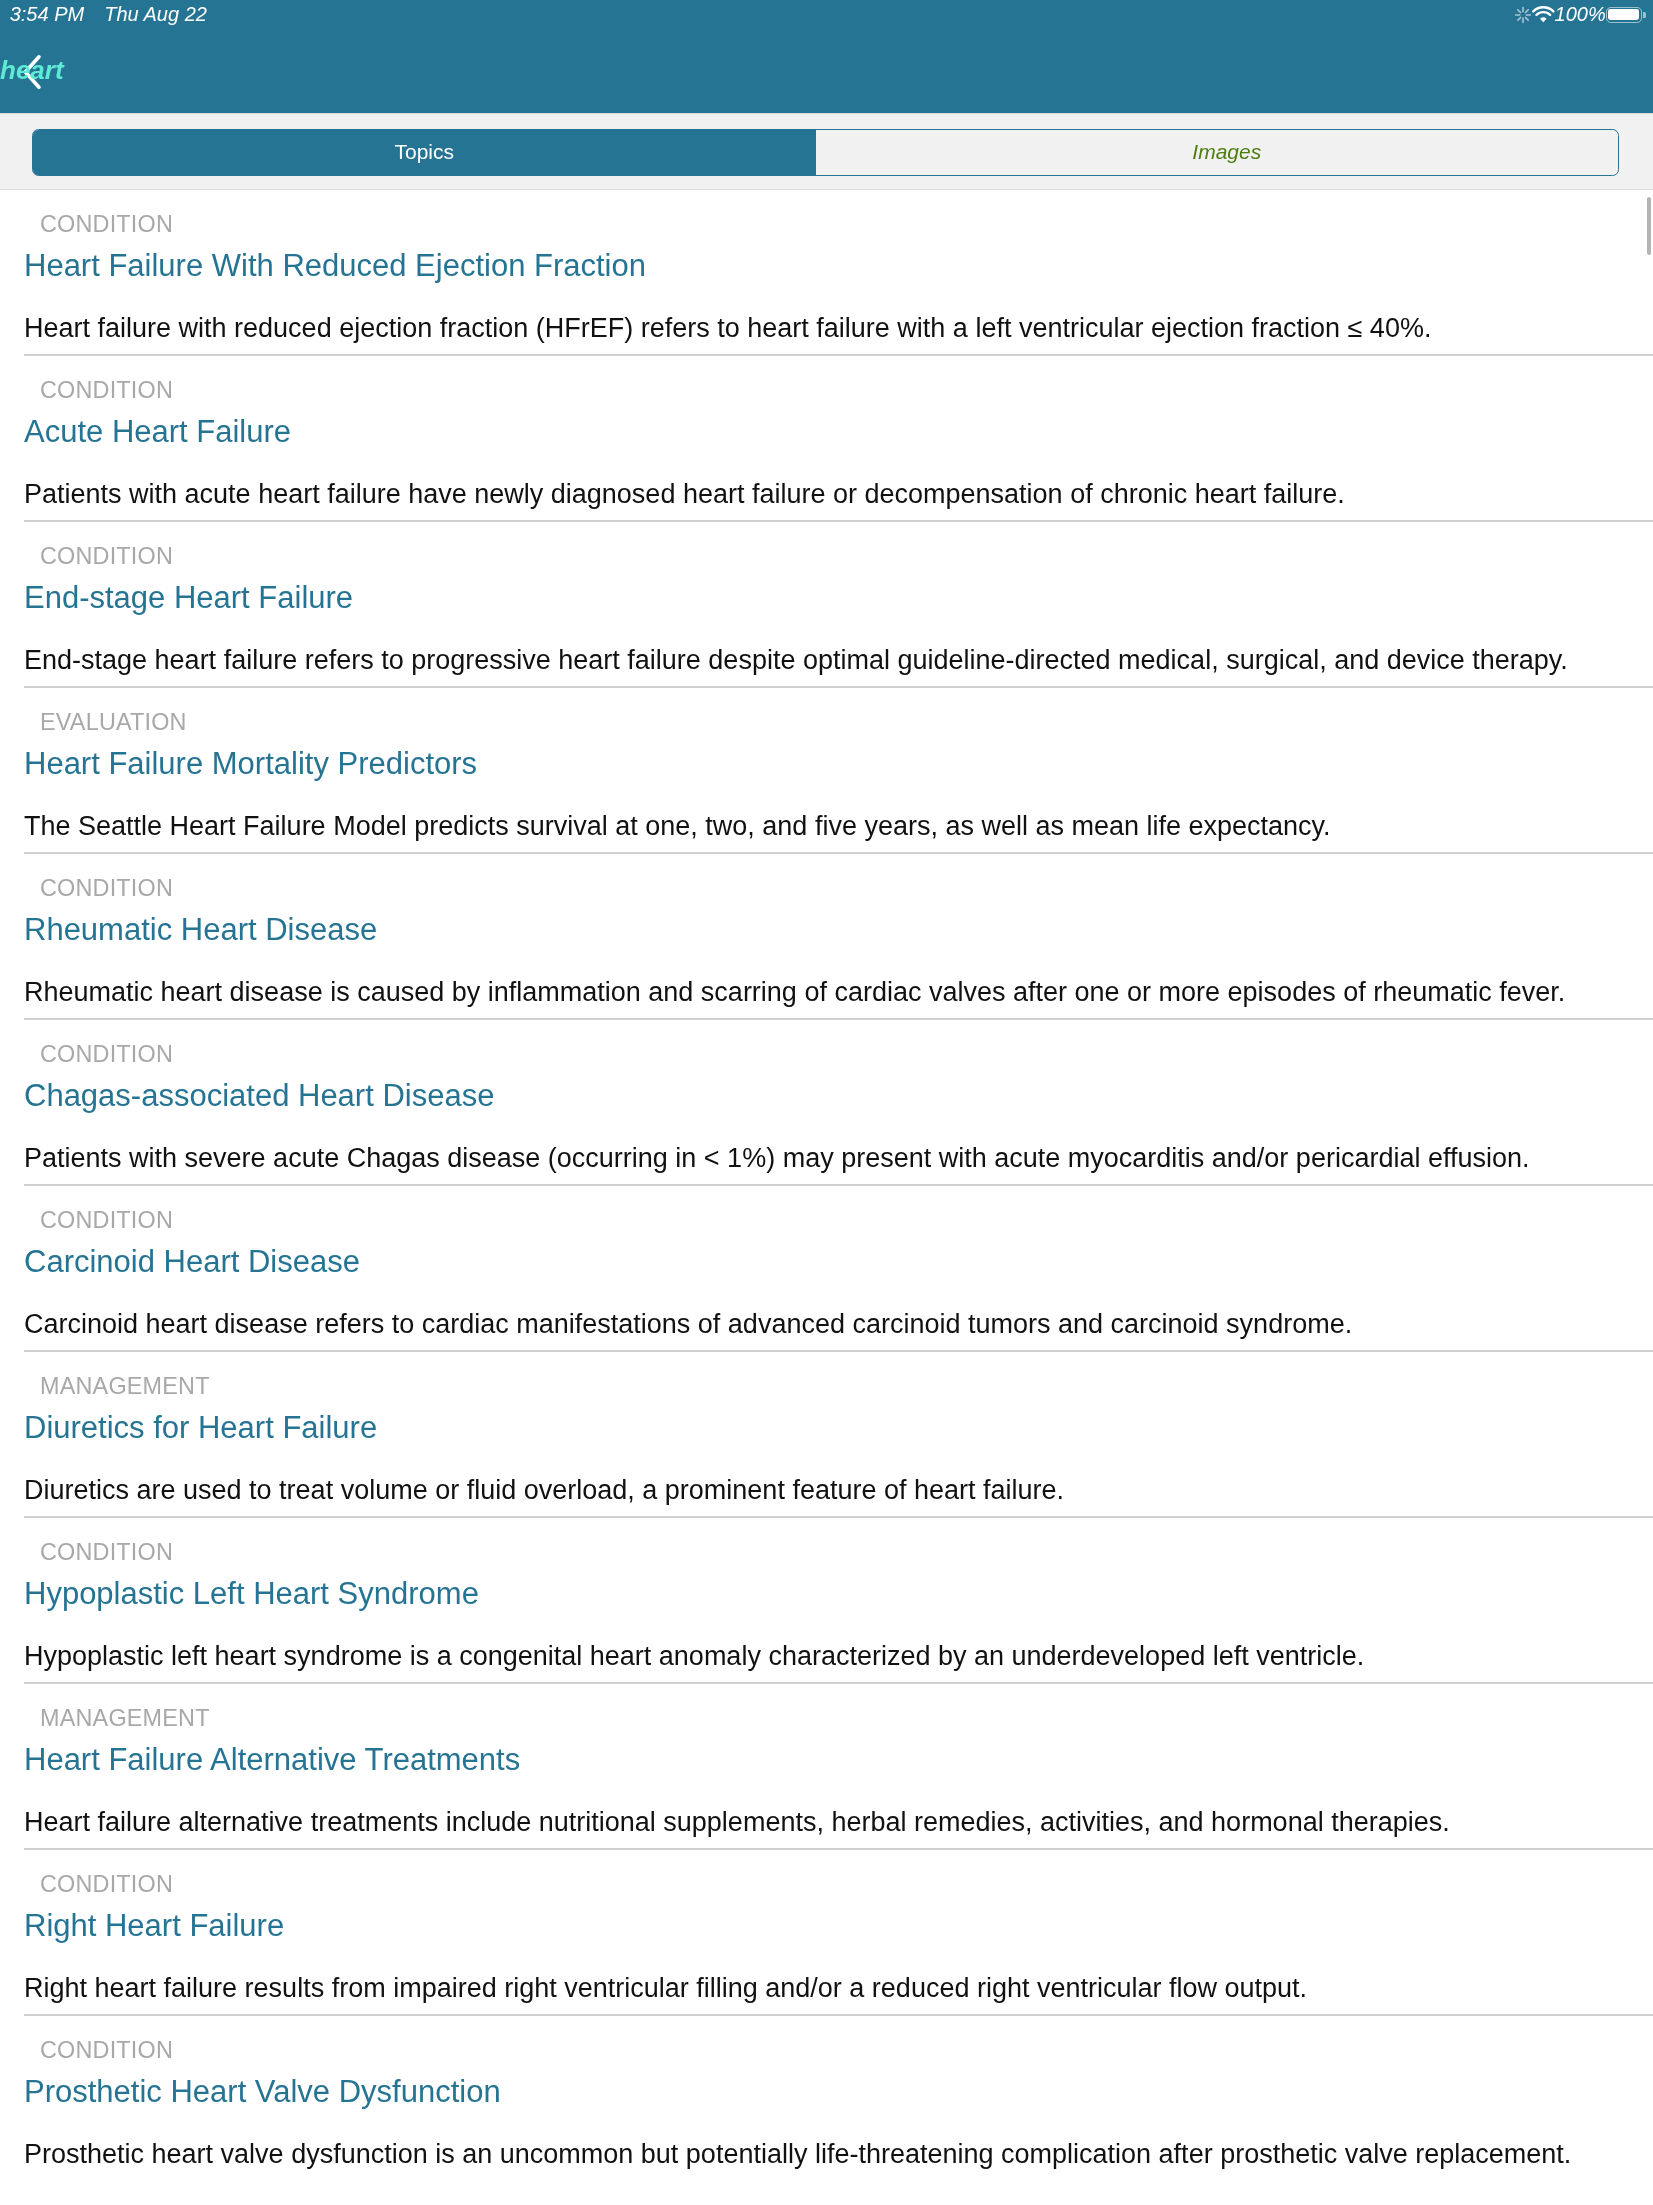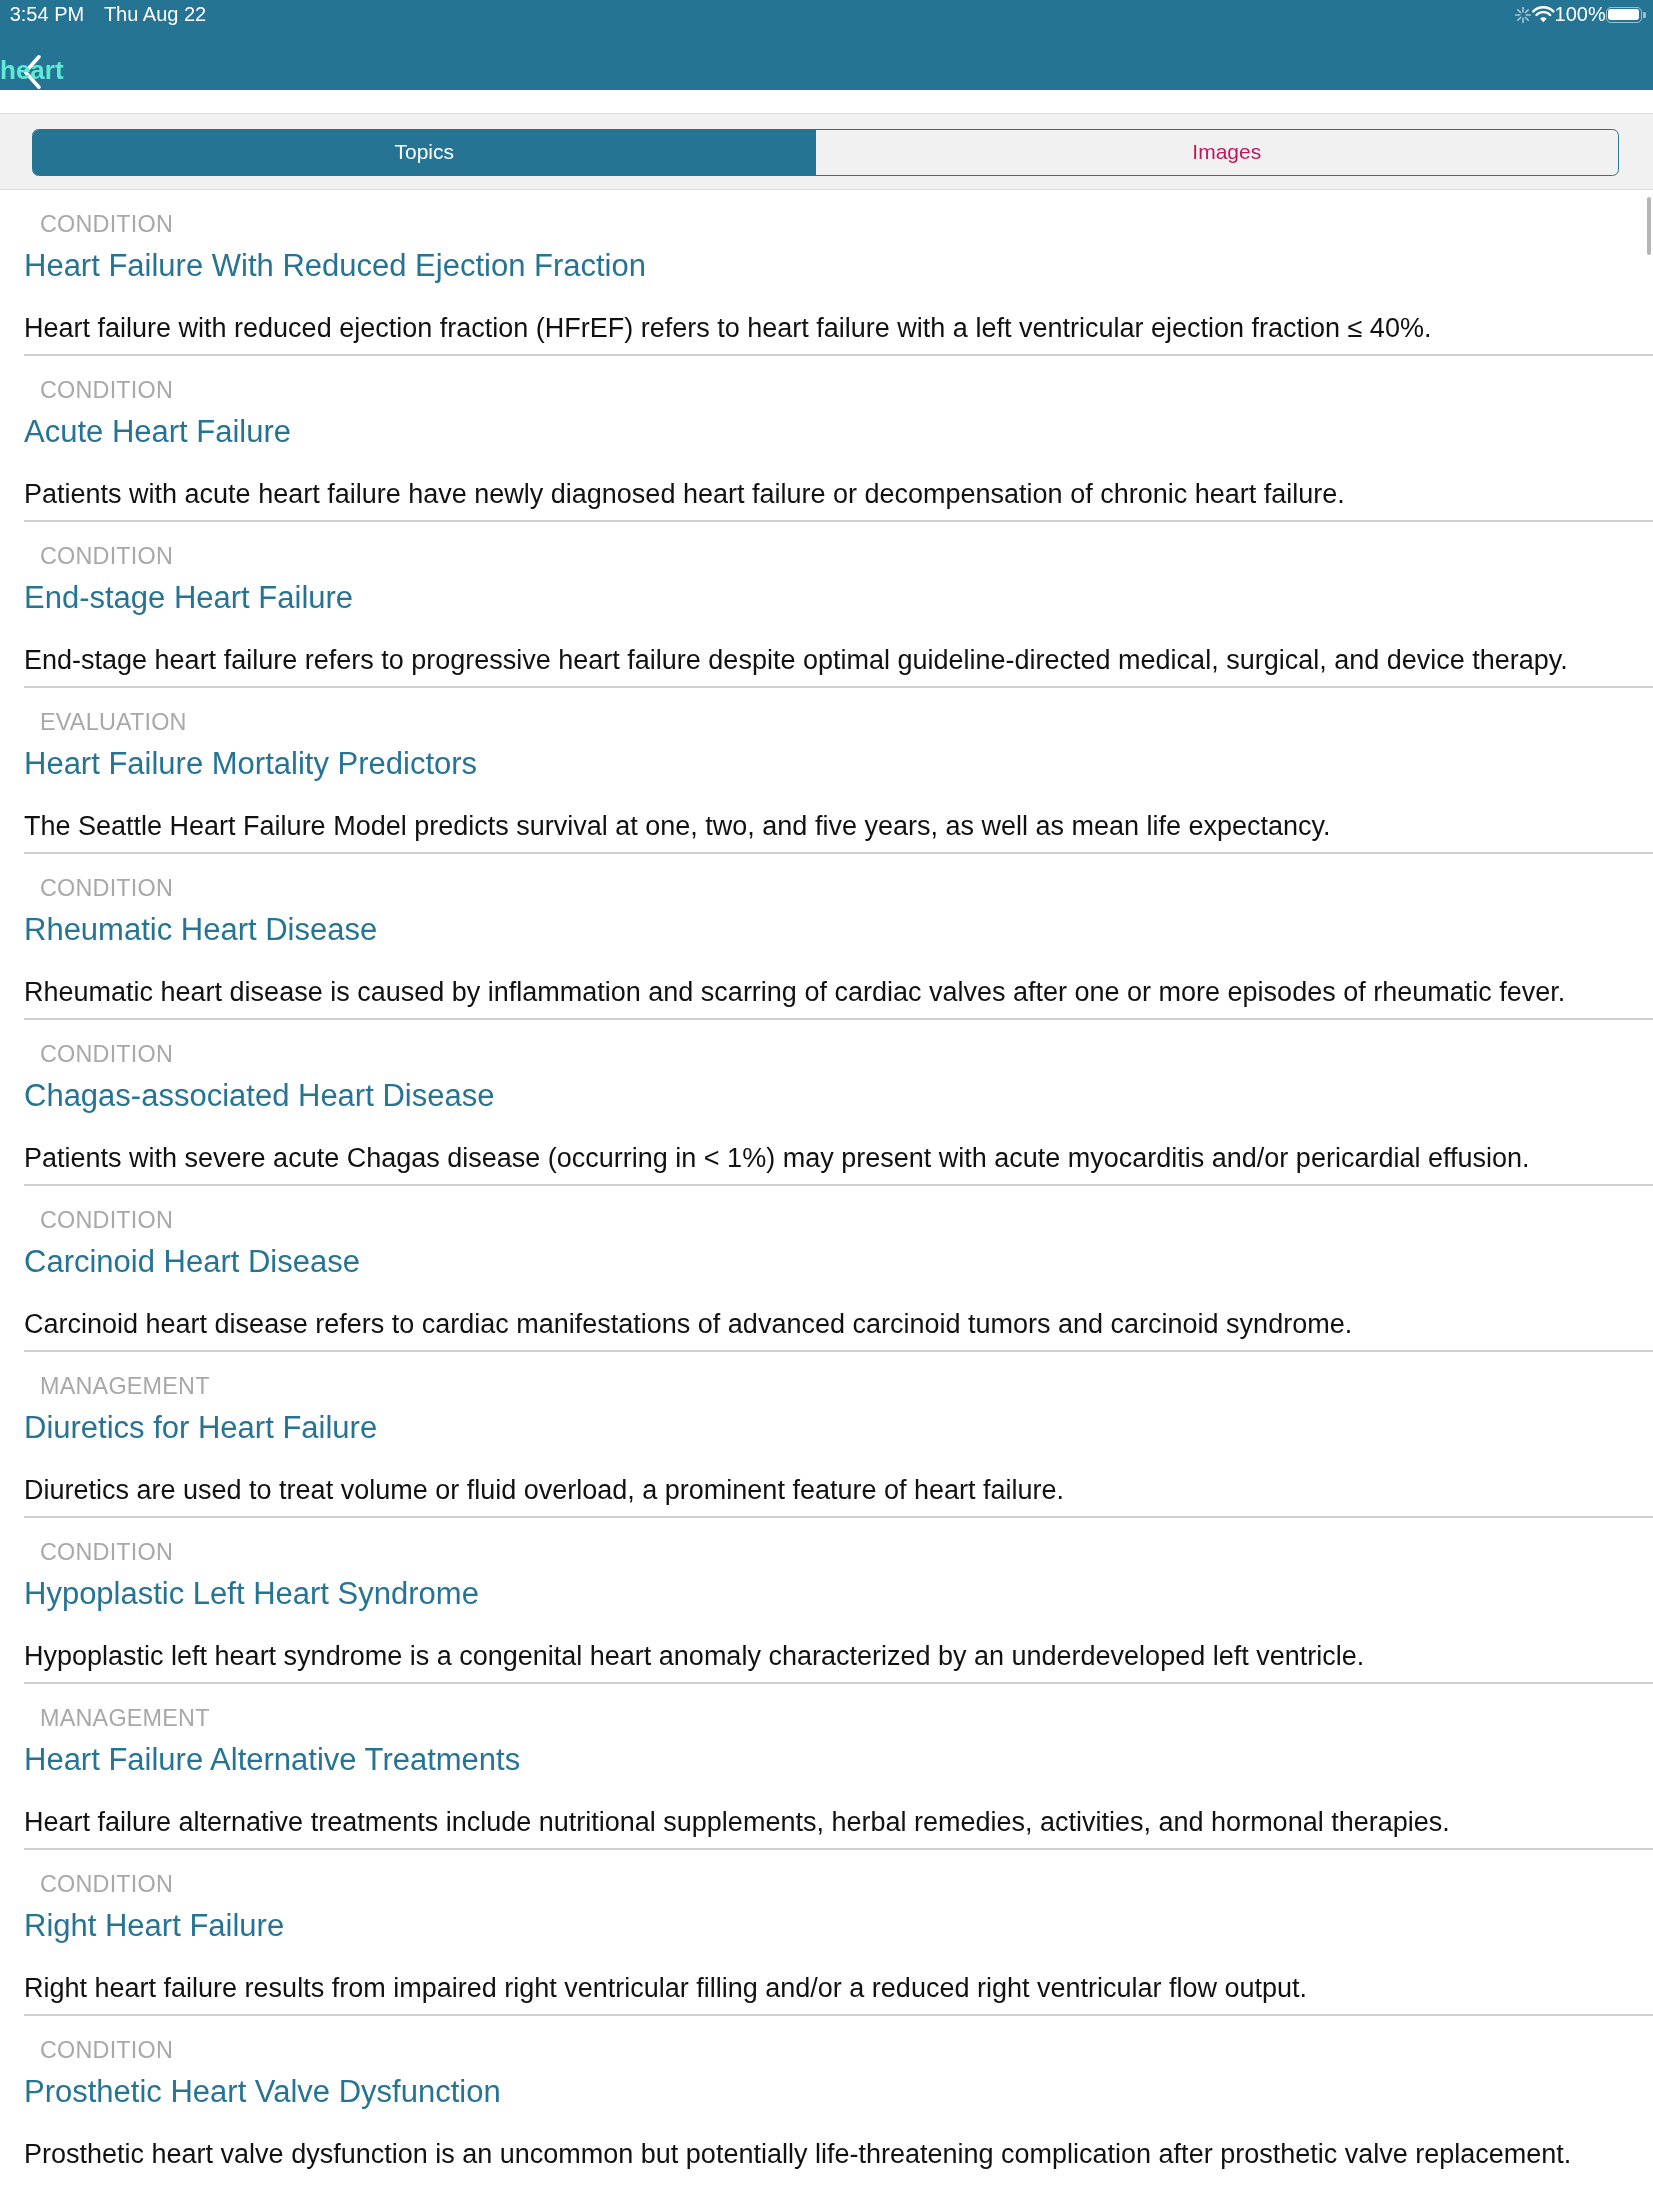--- a/index.html
+++ b/index.html
@@ -1,35 +1,35 @@
 <!DOCTYPE html>
 <html style="font-size:13px"><head>
 <meta charset="utf-8">
 <style>
   html, body { margin:0; padding:0; }
   body {
     width:1653px; height:2205px; overflow:hidden; background:#ffffff;
     font-family:"Liberation Sans", "DejaVu Sans", sans-serif;
     position:relative;
   }
-  .topbar { position:absolute; left:0; top:0; width:1653px; height:90px; background:#267493; color:#fff; }
+  .topbar { position:absolute; left:0; top:0; width:1653px; height:113px; background:#267493; color:#fff;font-style:italic; }
   .status-left { position:absolute; left:9.7px; top:3.2px; font-size:20px; color:#fff; }
   .status-left span { margin-right:14.5px; }
   .status-right { position:absolute; right:11.3px; top:3.2px; display:flex; align-items:center; font-size:20px; color:#fff; }
   .battery { width:36px; height:16px; border:1.6px solid rgba(255,255,255,0.55); border-radius:4.8px; padding:1.6px; box-sizing:border-box; position:relative; }
   .battery-fill { width:100%; height:100%; background:#fff; border-radius:2.4px; }
   .battery-nub { position:absolute; right:-4.8px; top:4.8px; width:2.4px; height:5.7px; background:rgba(255,255,255,0.55); border-radius:0 1.6px 1.6px 0; }
   .back-btn { position:absolute; left:14.5px; top:52px; width:40px; height:40px; cursor:pointer; }
   .nav-title { position:absolute; left:0; right:0; top:55px; text-align:left; font-size:26px; font-weight:bold; color:#5eead4; }
 
   .segbar { position:absolute; left:0; top:113px; width:1653px; height:77px; background:#f1f1f1; border-top:1.6px solid #dcdcdc; border-bottom:1.6px solid #dcdcdc; box-sizing:border-box; }
   .segctrl { position:absolute; left:32px; top:14.5px; width:1587px; height:47px; border:1.6px solid #267493; border-radius:6.5px; box-sizing:border-box; display:flex; overflow:hidden; background:#f1f1f1;gap:20px; }
   .seg { flex:1; display:flex; align-items:center; justify-content:center; font-size:21px; cursor:pointer; }
   .seg.active { background:#267493; color:#fff; }
-  .seg.inactive { color:#be185d; }
+  .seg.inactive { color:#4d7c0f;font-style:italic; }
 
   .list { position:absolute; left:0; top:190px; width:1653px; }
   .item { position:relative; height:166px; cursor:pointer; }
   .item .cat { position:absolute; left:24px; top:21px; font-size:23.4px; color:#a8a8a8; letter-spacing:0.2px;margin-left:16px; }
   .item .title { position:absolute; left:24px; top:58px; font-size:31px; color:#267493; }
   .item .desc { position:absolute; left:24px; top:118px; width:1606px; font-size:27px; color:#111; line-height:40px; }
   .item .sep { position:absolute; left:24px; right:0; bottom:0; height:1.6px; background:#d0d0d0; }
 
   .scrollbar { position:absolute; right:2.4px; top:197px; width:4px; height:58px; background:#b5b5b5; border-radius:2.4px; }
 </style>

